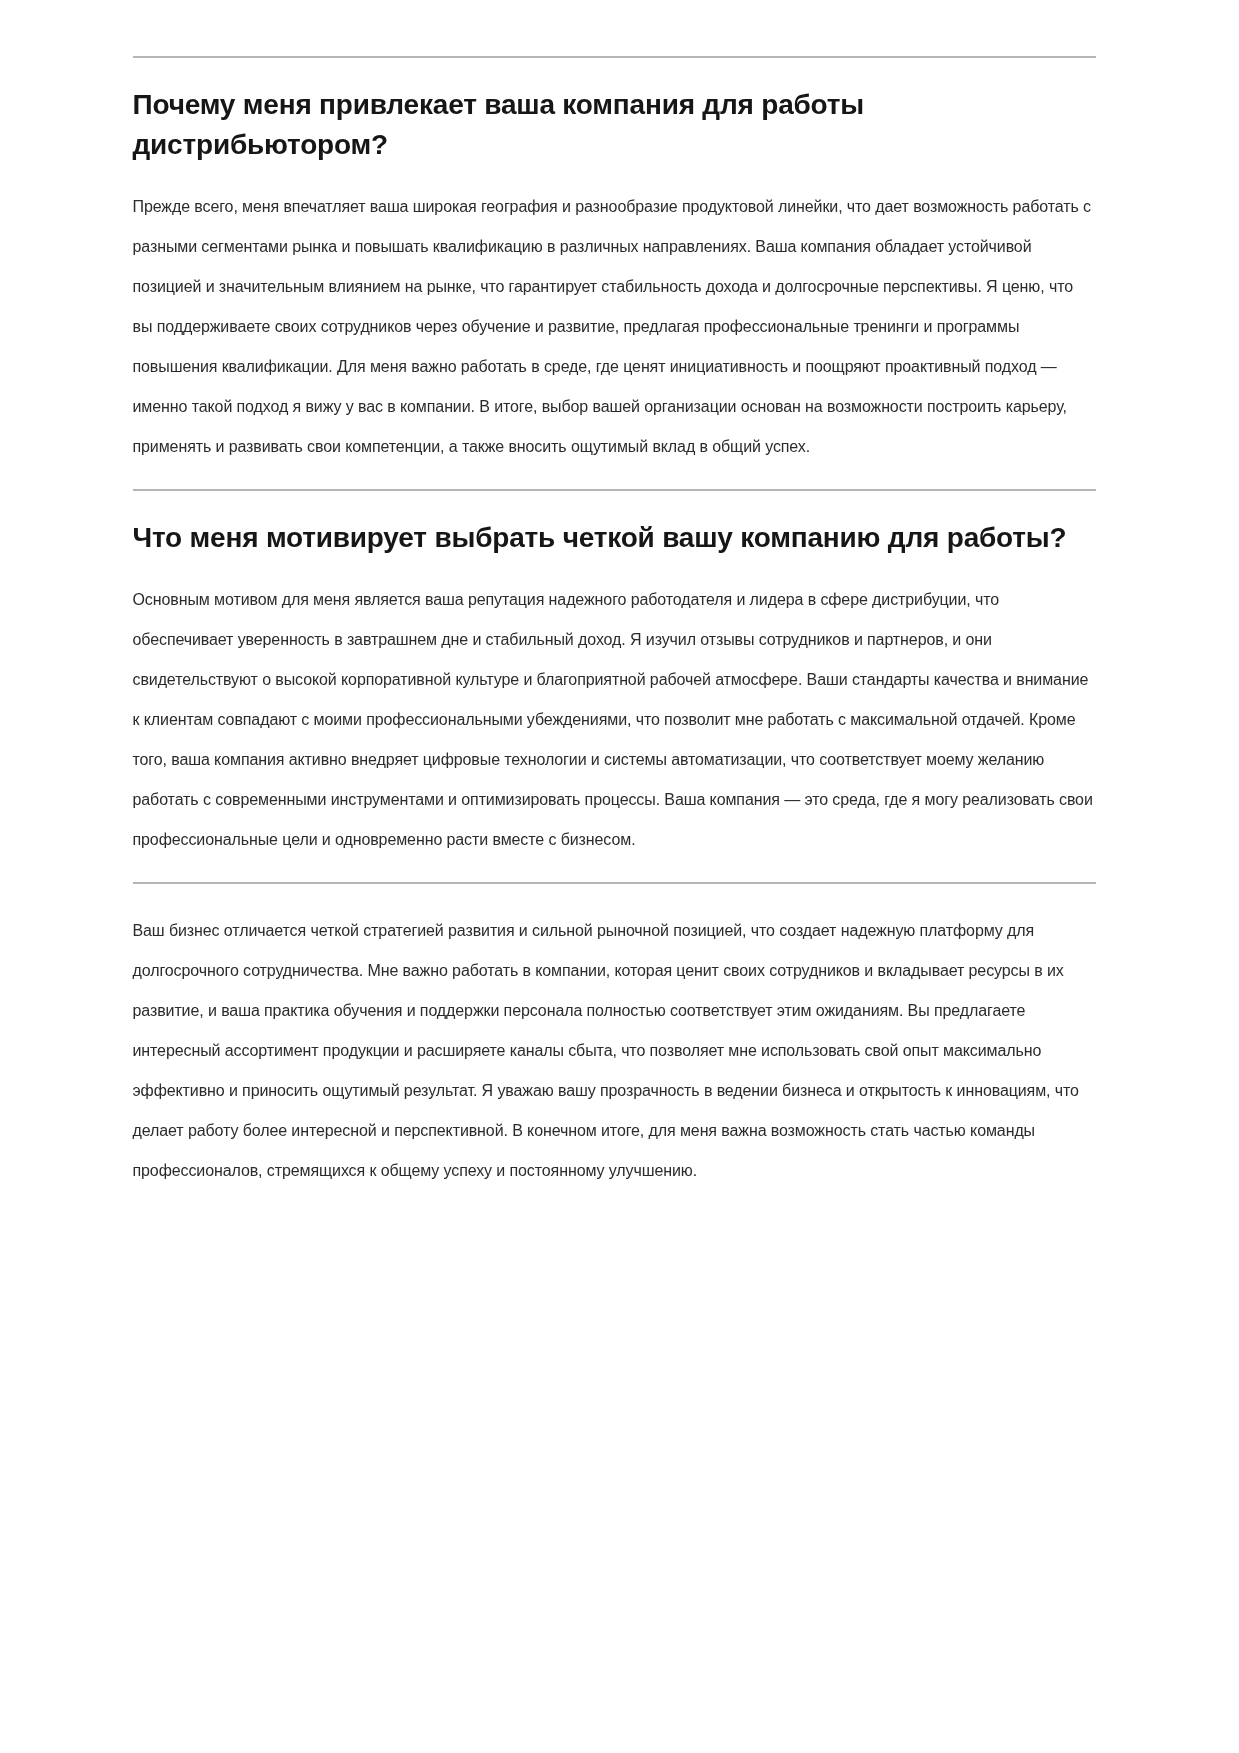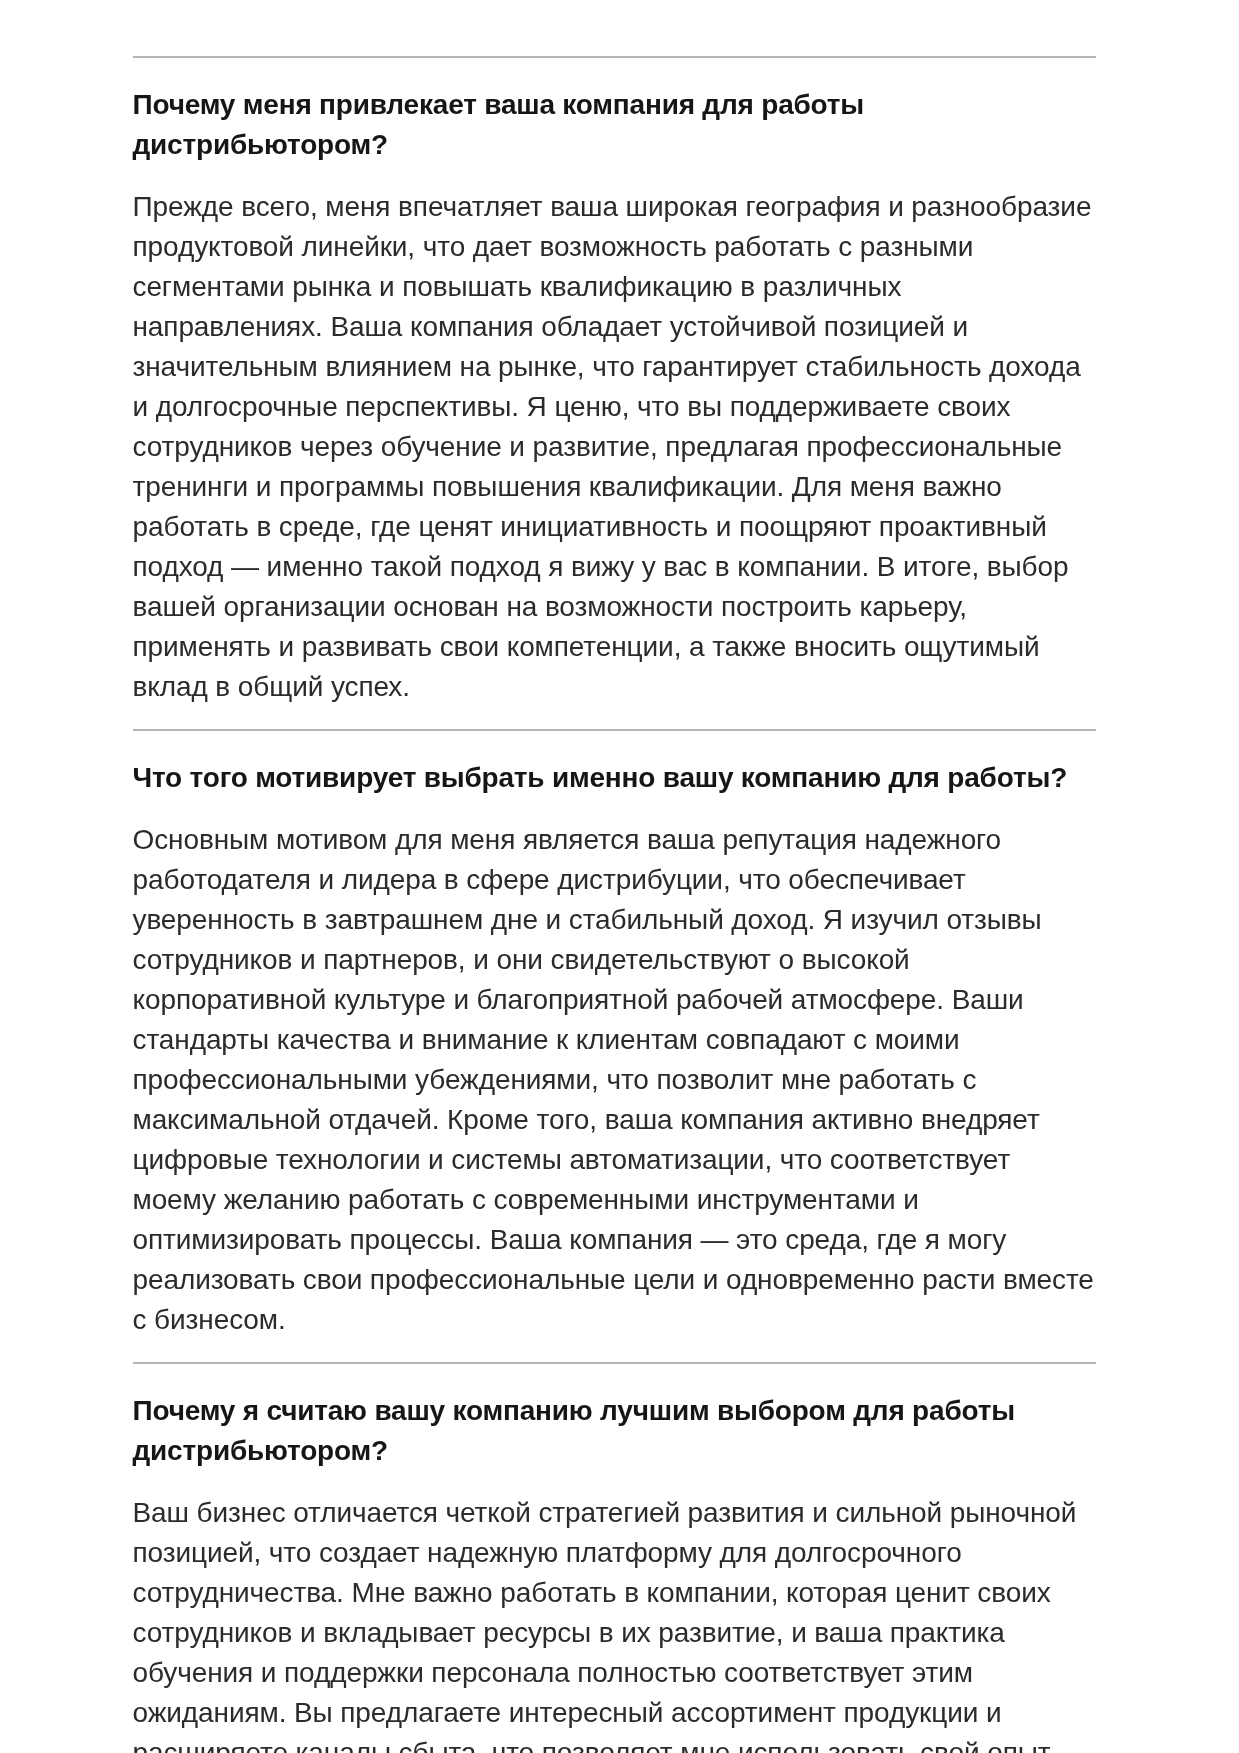--- a/index.html
+++ b/index.html
@@ -29,45 +29,44 @@
   }
   .qa-heading {
     font-size: 28px;
     line-height: 40px;
     font-weight: 700;
     letter-spacing: -0.2px;
     color: var(--heading);
     margin: 0 0 22px 0;
   }
   .qa-paragraph {
-    font-size: 28px;
+    font-size: 16px;
     line-height: 40px;
     letter-spacing: -0.1px;
     color: var(--body);
     margin: 0 0 20px 0;
     text-align: left;
   }
 </style>
 </head>
 <body>
 
 <div class="page">
 
   <section>
     <hr class="divider">
     <h3 class="qa-heading">Почему меня привлекает ваша компания для работы дистрибьютором?</h3>
     <p class="qa-paragraph">Прежде всего, меня впечатляет ваша широкая география и разнообразие продуктовой линейки, что дает возможность работать с разными сегментами рынка и повышать квалификацию в различных направлениях. Ваша компания обладает устойчивой позицией и значительным влиянием на рынке, что гарантирует стабильность дохода и долгосрочные перспективы. Я ценю, что вы поддерживаете своих сотрудников через обучение и развитие, предлагая профессиональные тренинги и программы повышения квалификации. Для меня важно работать в среде, где ценят инициативность и поощряют проактивный подход — именно такой подход я вижу у вас в компании. В итоге, выбор вашей организации основан на возможности построить карьеру, применять и развивать свои компетенции, а также вносить ощутимый вклад в общий успех.</p>
   </section>
 
   <section>
     <hr class="divider">
-    <h3 class="qa-heading">Что того мотивирует выбрать именно вашу компанию для работы?</h3>
+    <h3 class="qa-heading">Что меня мотивирует выбрать четкой вашу компанию для работы?</h3>
     <p class="qa-paragraph">Основным мотивом для меня является ваша репутация надежного работодателя и лидера в сфере дистрибуции, что обеспечивает уверенность в завтрашнем дне и стабильный доход. Я изучил отзывы сотрудников и партнеров, и они свидетельствуют о высокой корпоративной культуре и благоприятной рабочей атмосфере. Ваши стандарты качества и внимание к клиентам совпадают с моими профессиональными убеждениями, что позволит мне работать с максимальной отдачей. Кроме того, ваша компания активно внедряет цифровые технологии и системы автоматизации, что соответствует моему желанию работать с современными инструментами и оптимизировать процессы. Ваша компания — это среда, где я могу реализовать свои профессиональные цели и одновременно расти вместе с бизнесом.</p>
   </section>
 
   <section>
     <hr class="divider">
-    <h3 class="qa-heading">Почему я считаю вашу компанию лучшим выбором для работы дистрибьютором?</h3>
     <p class="qa-paragraph">Ваш бизнес отличается четкой стратегией развития и сильной рыночной позицией, что создает надежную платформу для долгосрочного сотрудничества. Мне важно работать в компании, которая ценит своих сотрудников и вкладывает ресурсы в их развитие, и ваша практика обучения и поддержки персонала полностью соответствует этим ожиданиям. Вы предлагаете интересный ассортимент продукции и расширяете каналы сбыта, что позволяет мне использовать свой опыт максимально эффективно и приносить ощутимый результат. Я уважаю вашу прозрачность в ведении бизнеса и открытость к инновациям, что делает работу более интересной и перспективной. В конечном итоге, для меня важна возможность стать частью команды профессионалов, стремящихся к общему успеху и постоянному улучшению.</p>
   </section>
 
 
 </div>
 
 </body></html>

